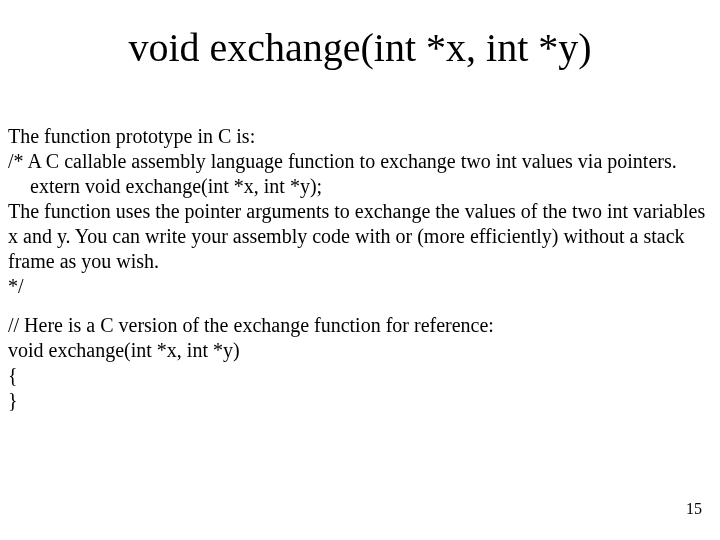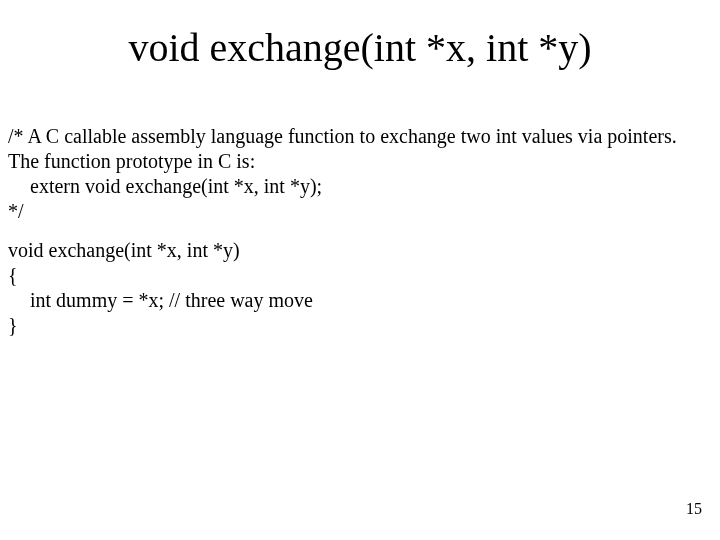--- a/index.html
+++ b/index.html
@@ -54,30 +54,31 @@
 </head>
 <body>
 
 <div class="slide">
 
   <div class="title">void exchange(int *x, int *y)</div>
 
   <div class="body">
 
     <div class="para">
+      <div>The function prototype in C is:</div>
       <div>/* A C callable assembly language function to exchange two int values via pointers.</div>
-      <div>The function prototype in C is:</div>
       <span class="indent">extern void exchange(int *x, int *y);</span>
+      <div>The function uses the pointer arguments to exchange the values of the two int variables x and y.  You can write your assembly code with or (more efficiently) without a stack frame as you wish.</div>
       <div>*/</div>
     </div>
 
     <div class="para">
+      <div>// Here is a C version of the exchange function for reference:</div>
       <div>void exchange(int *x, int *y)</div>
       <div>{</div>
-      <span class="indent">int dummy = *x;    // three way move</span>
       <div>}</div>
     </div>
 
   </div>
 
   <div class="page-num">15</div>
 
 </div>
 
 </body></html>

